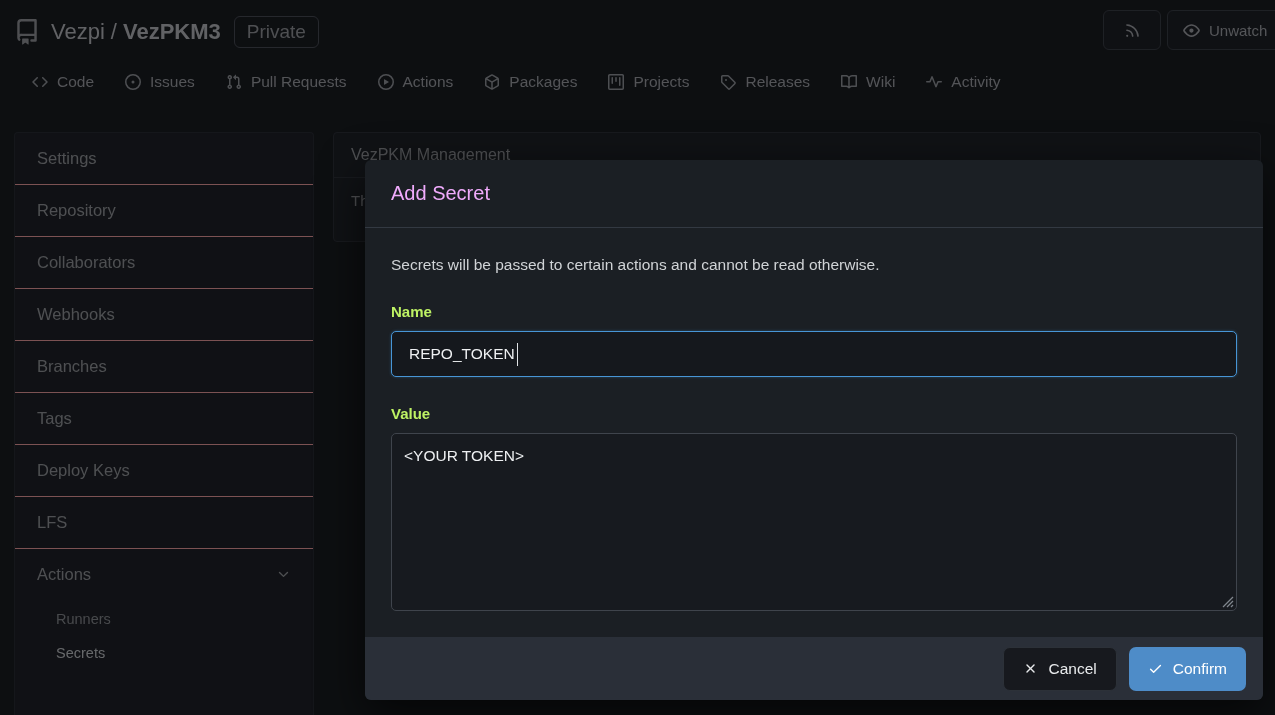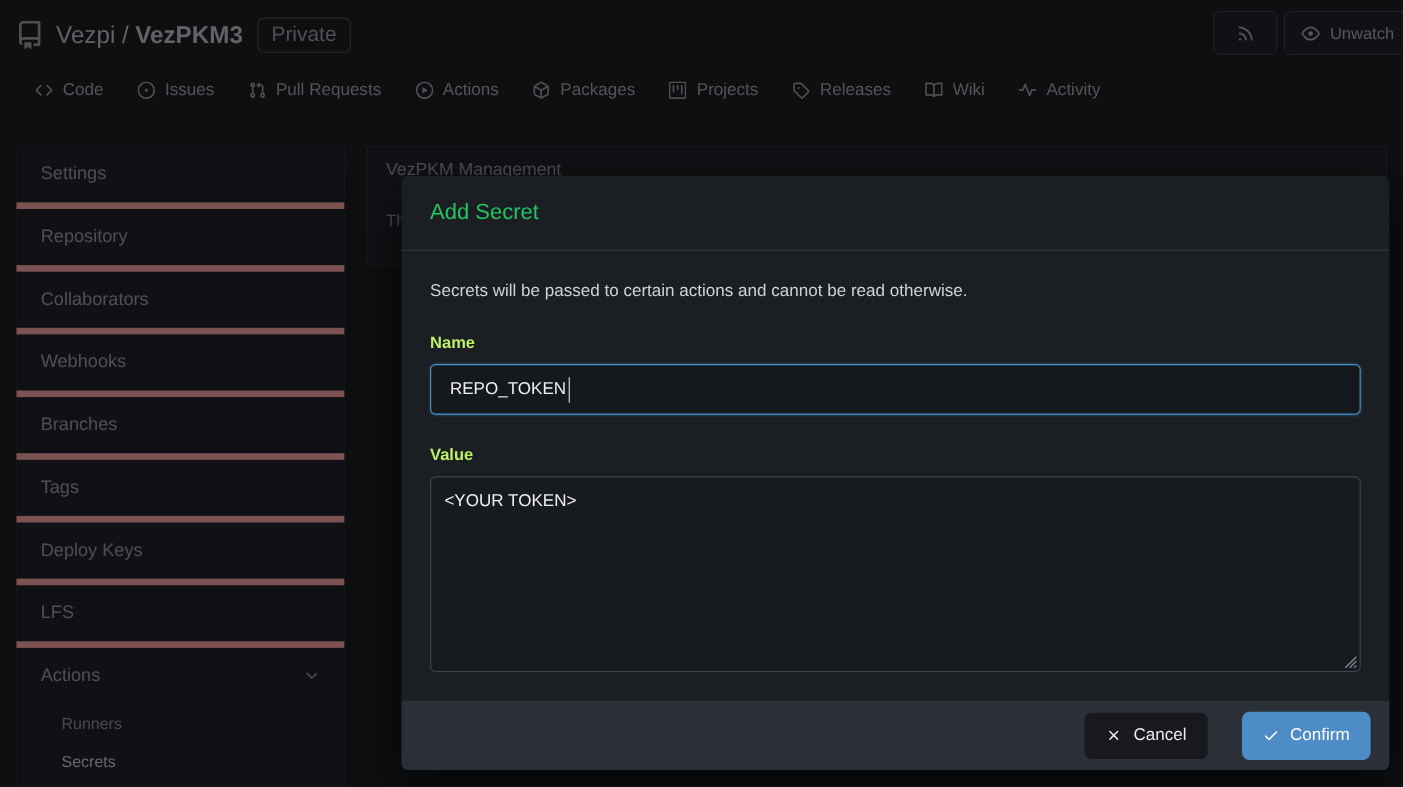--- a/index.html
+++ b/index.html
@@ -38,21 +38,21 @@
   .nav-tab svg { color:#9ca0a4; }
 
   
   .sidebar {
     position:absolute; left:14px; top:132px; width:300px; height:583px;
     background:#1c1f24; border:1px solid #272b31; border-bottom:none;
     border-radius:4px 4px 0 0;
   }
   .side-item {
     padding:16px 22px; font-size:16.5px; color:#9da0a3;
-    border-bottom:6px solid #fca5a5; cursor:pointer;
+    border-bottom:1px solid #fca5a5; cursor:pointer;
   }
   .side-item.expandable { display:flex; align-items:center; justify-content:space-between; border-bottom:none; }
   .side-sub { padding:2px 0 10px; }
   .side-subitem { padding:9px 22px 9px 41px; font-size:14.5px; color:#8f9296; cursor:pointer; }
   .side-subitem.active { color:#d0d3d6; }
   .chev { color:#9da0a3; }
 
   
   .content-box {
     position:absolute; left:333px; top:132px; width:928px; height:110px;
@@ -61,21 +61,21 @@
   .content-heading { padding:13px 17px; font-size:16px; font-weight:500; color:#9da0a3; border-bottom:1px solid #2d3137; }
   .content-desc { padding:14px 17px; font-size:15px; color:#9da0a3; }
 
   
   .overlay { position:absolute; inset:0; background:rgba(5,6,8,0.52); z-index:10; }
   .modal {
     position:absolute; left:365px; top:160px; width:898px; height:540px; z-index:20;
     background:#1b1f24; border-radius:6px; box-shadow:0 14px 45px rgba(0,0,0,0.65);
     display:flex; flex-direction:column;
   }
-  .modal-header { padding:22px 26px; font-size:20px; font-weight:500; color:#22c55e; border-bottom:1px solid #333942; }
+  .modal-header { padding:22px 26px; font-size:20px; font-weight:500; color:#f0abfc; border-bottom:1px solid #333942; }
   .modal-body { padding:26px; flex:1; }
   .modal-desc { font-size:15.5px; color:#d0d3d6; line-height:21px; }
   .field-label { margin-top:26px; font-size:15px; font-weight:700; color:#bef264; line-height:21px; }
   .text-input {
     margin-top:9px; height:46px; background:#15181d;
     border:1px solid #4795d6; border-radius:5px; box-shadow:0 0 3px rgba(77,158,221,0.35);
     display:flex; align-items:center; padding:12px 17px;
     font-size:15.5px; color:#eef0f2; cursor:text;
   }
   .caret { width:1.5px; height:23px; background:#e0e3e6; margin-left:2px; }
@@ -83,21 +83,21 @@
   textarea.value-input {
     width:100%; height:178px; background:#171a1f;
     border:1px solid #3f444c; border-radius:5px;
     padding:13px 12px; font-size:15.5px; color:#eef0f2;
     font-family:"Liberation Sans", sans-serif; resize:none; outline:none;
     display:block;
   }
   .resize-handle { position:absolute; right:3px; bottom:3px; color:#80868e; pointer-events:none; }
   .modal-footer {
     height:78px; background:#2a2f38; border-radius:0 0 6px 6px;
-    display:flex; align-items:center; justify-content:flex-end; gap:30px; padding:0 17px;
+    display:flex; align-items:center; justify-content:flex-end; gap:12px; padding:0 17px;
   }
   .btn {
     height:44px; border:none; border-radius:7px; display:flex; align-items:center; gap:10px;
     padding:0 19px; font-size:15.5px; cursor:pointer;
     font-family:"Liberation Sans", sans-serif;
   }
   .btn-cancel { background:#17191e; color:#e8eaec; border:1px solid #2c3138; }
   .btn-confirm { background:#4e8cc8; color:#ffffff; }
 </style>
 </head>

